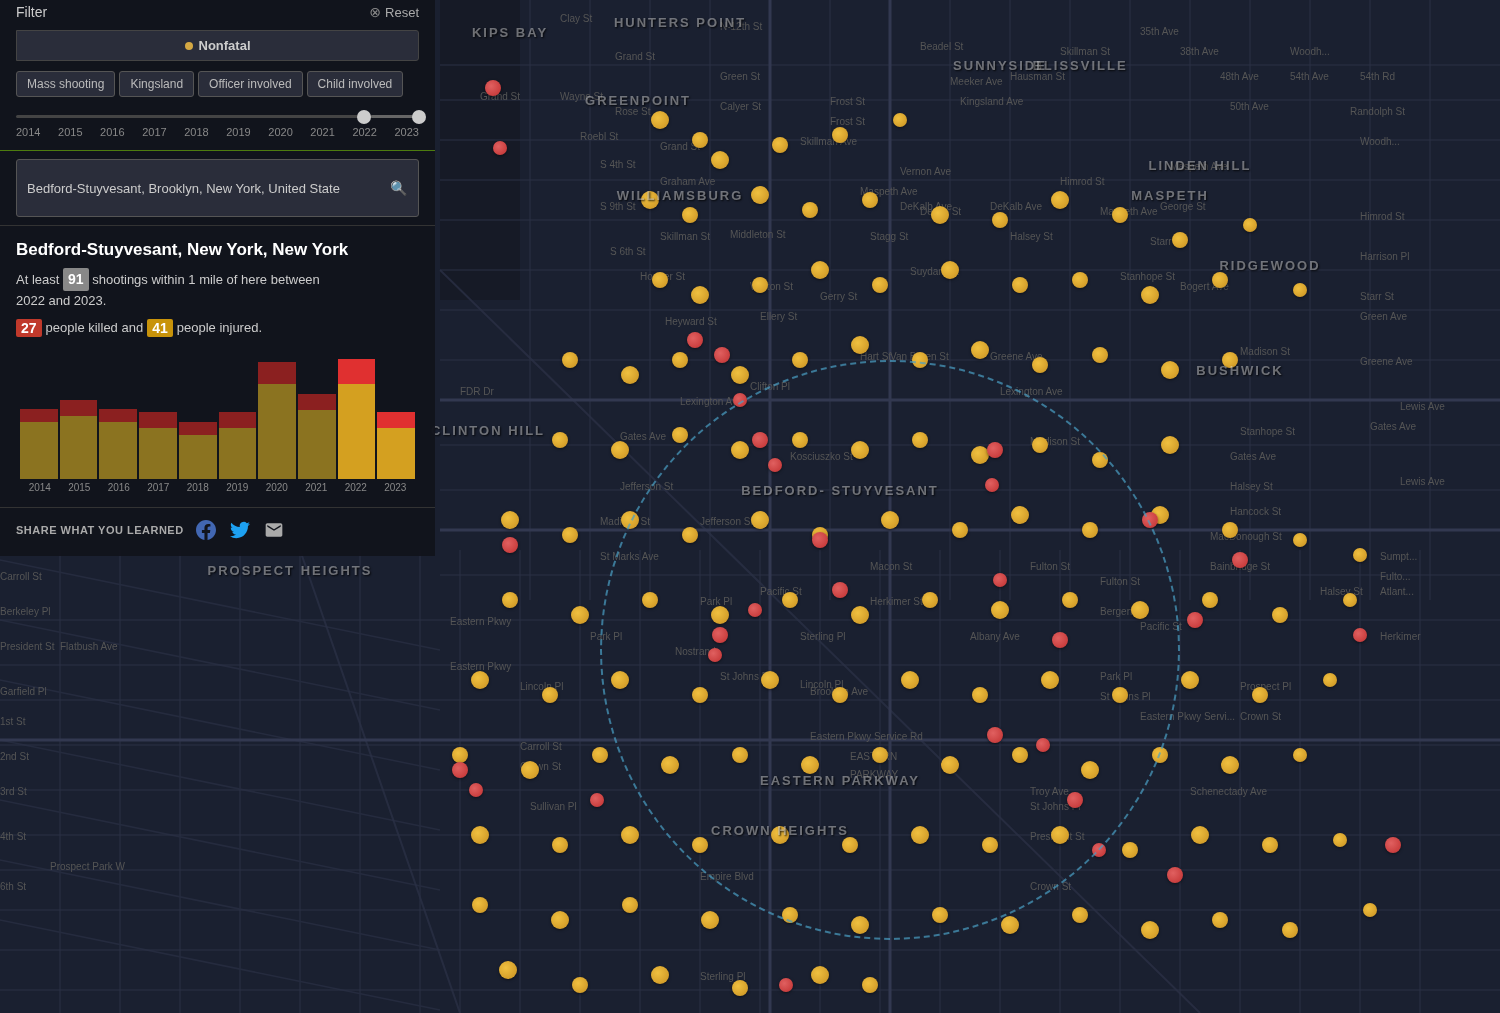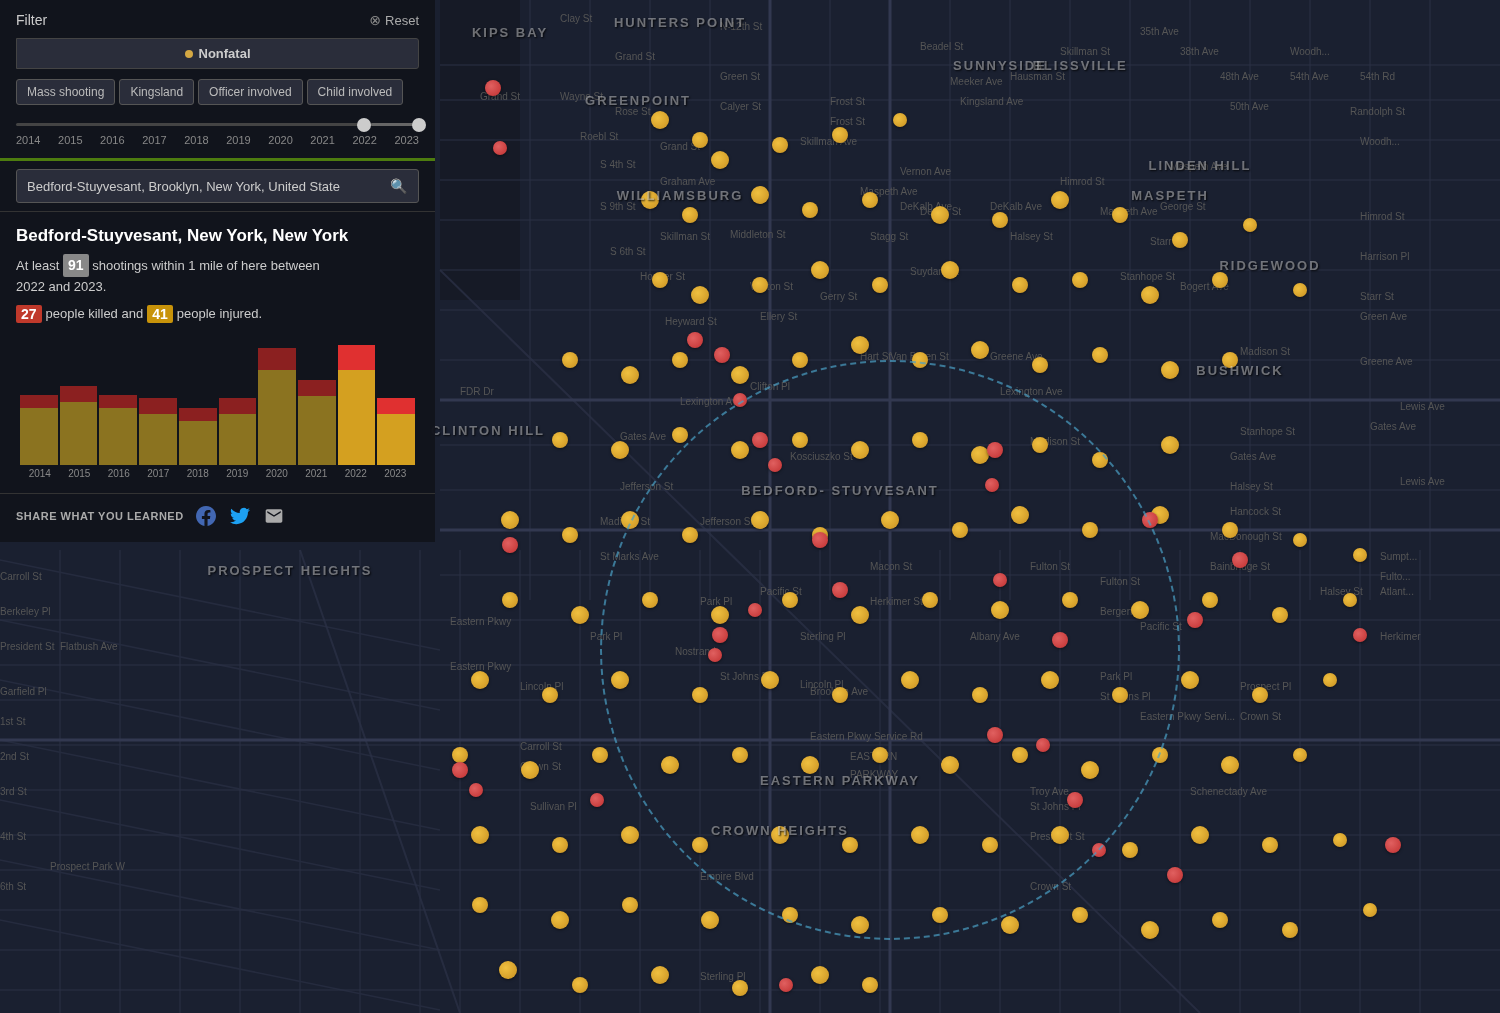--- a/index.html
+++ b/index.html
@@ -25,22 +25,22 @@
     #panel {
       position: absolute;
       top: 0; left: 0;
       width: 435px;
       background: rgba(18, 20, 28, 0.97);
       z-index: 10;
     }
 
     
     #filter-section {
-      padding: 12px 16px 8px;
-      border-bottom: 3px solid #4d7c0f;
+      padding: 4px 16px 8px;
+      border-bottom: 1px solid #4d7c0f;
     }
 
     .filter-header {
       display: flex;
       justify-content: space-between;
       align-items: center;
       margin-bottom: 10px;
     }
 
     .filter-title {
@@ -156,21 +156,21 @@
     }
 
     
     .search-row {
       padding: 8px 16px;
       border-bottom: 1px solid #333;
     }
 
     .search-input {
       width: 100%;
-      padding: 8px 10px;
+      padding: 20px 10px;
       background: #2a2d3a;
       border: 1px solid #555;
       color: #ccc;
       font-size: 13px;
       border-radius: 3px;
       display: flex;
       align-items: center;
       justify-content: space-between;
     }
 

